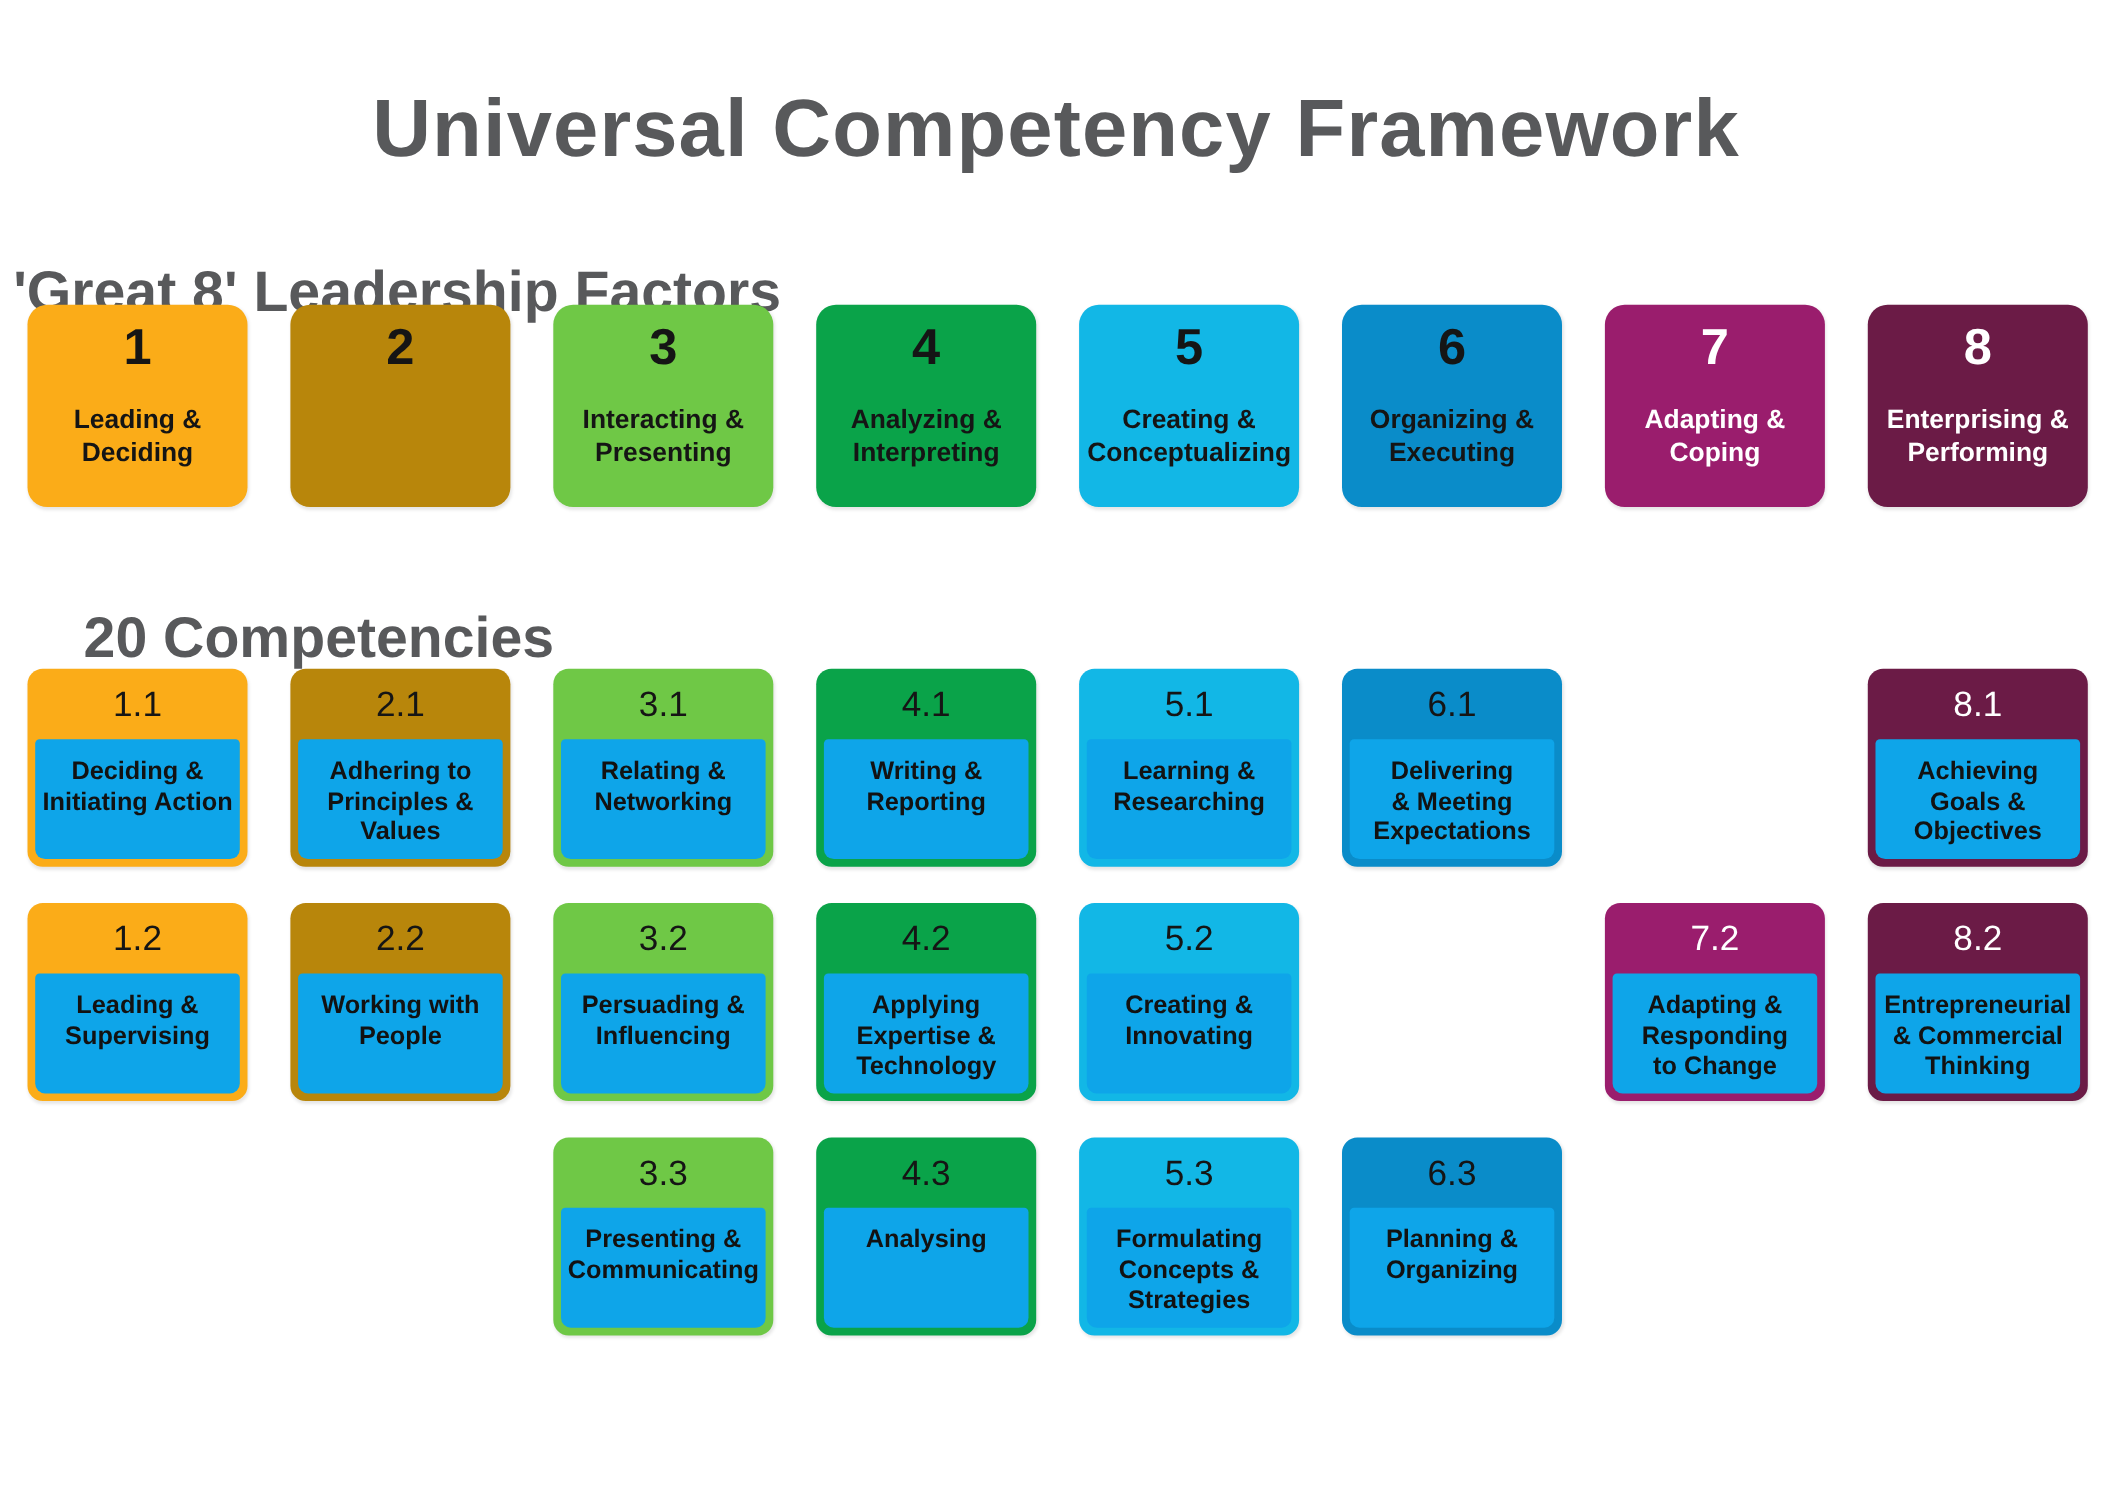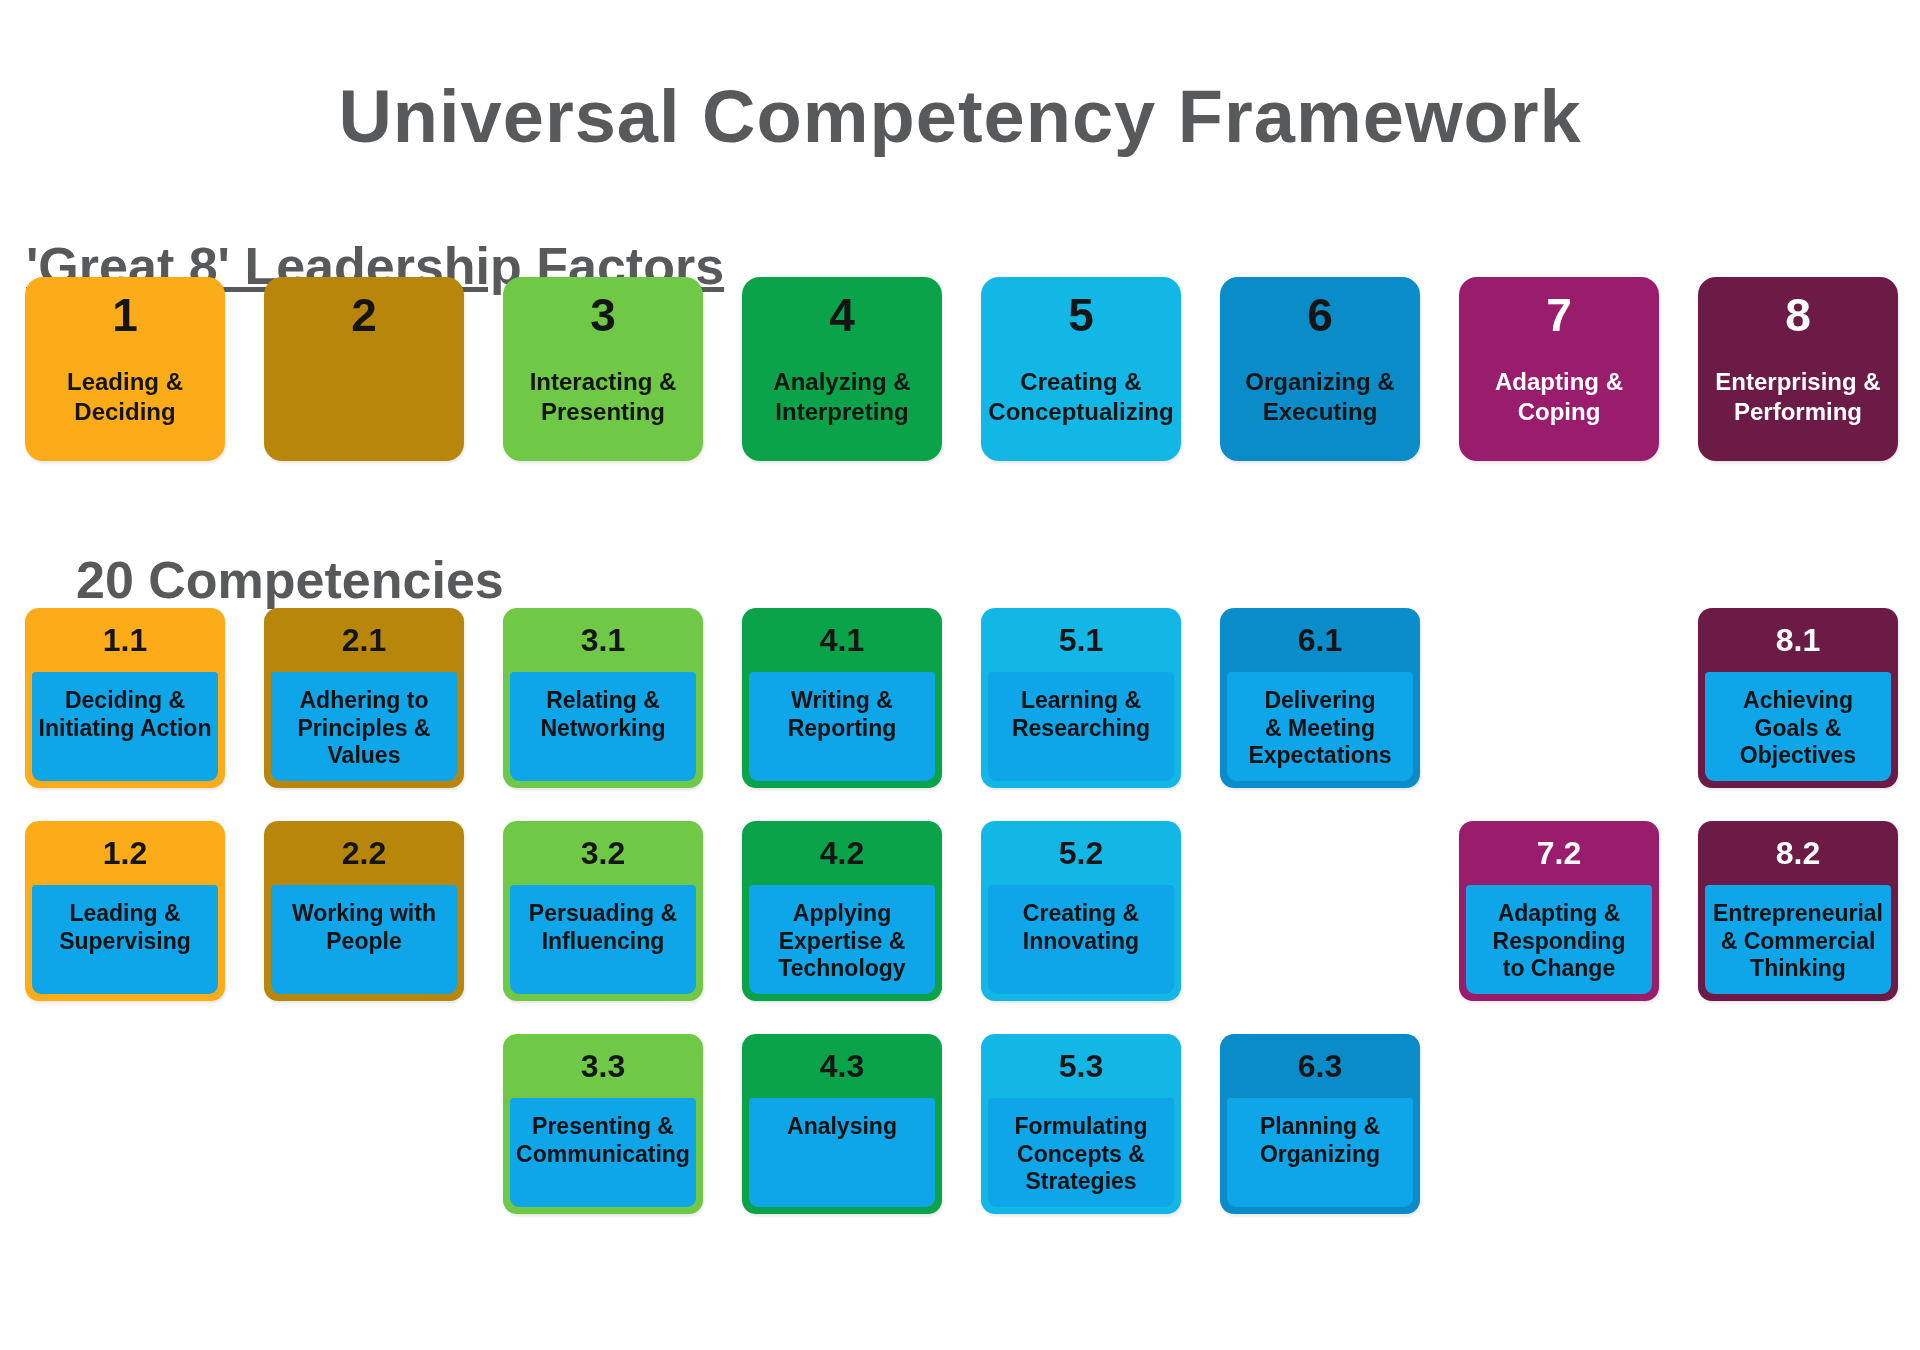--- a/index.html
+++ b/index.html
@@ -9,21 +9,21 @@
     position:relative;overflow:hidden;
   }
   .page-title{
     position:absolute;top:26px;left:0;width:1920px;
     text-align:center;font-size:74px;font-weight:bold;
     letter-spacing:1px;line-height:1.1;
   }
   .section-heading{
     position:absolute;font-size:52px;font-weight:bold;line-height:1.05;
   }
-  #great8-heading{left:26px;top:196px;text-decoration:underline;}
+  #great8-heading{left:12px;top:196px;}
   #competencies-heading{left:33px;top:510px;margin-left:43px;}
 
   
   .g8-row{
     position:absolute;left:25px;top:277px;
     display:flex;gap:39px;
   }
   .g8-card{
     width:200px;height:184px;border-radius:18px;
     background:var(--c);color:var(--t);
@@ -45,21 +45,21 @@
     grid-auto-rows:180px;
     column-gap:39px;row-gap:33px;
   }
   .comp-card{
     width:200px;height:180px;border-radius:14px;
     background:var(--c);position:relative;
     box-shadow:1px 2px 3px rgba(0,0,0,0.10);
   }
   .comp-num{
     height:64px;display:flex;align-items:center;justify-content:center;
-    font-size:32px;font-weight:bold;color:var(--t);
+    font-size:32px;font-weight:normal;color:var(--t);
   }
   .comp-body{
     position:absolute;left:7px;right:7px;top:64px;bottom:7px;
     background:#0ea5e9;border-radius:4px 4px 9px 9px;
     text-align:center;color:#121212;
     font-size:23px;font-weight:bold;line-height:1.2;
     padding:15px 3px 0 3px;box-sizing:border-box;
     white-space:pre-line;
   }
   .gc1{grid-column:1}.gc2{grid-column:2}.gc3{grid-column:3}.gc4{grid-column:4}

